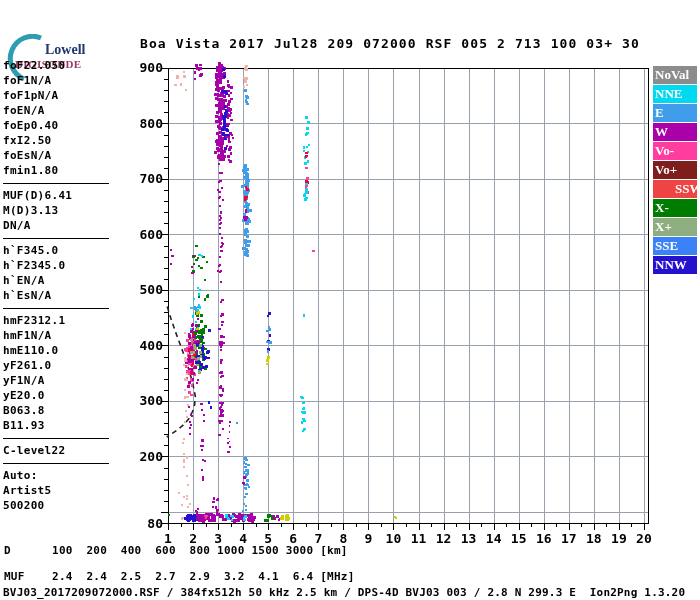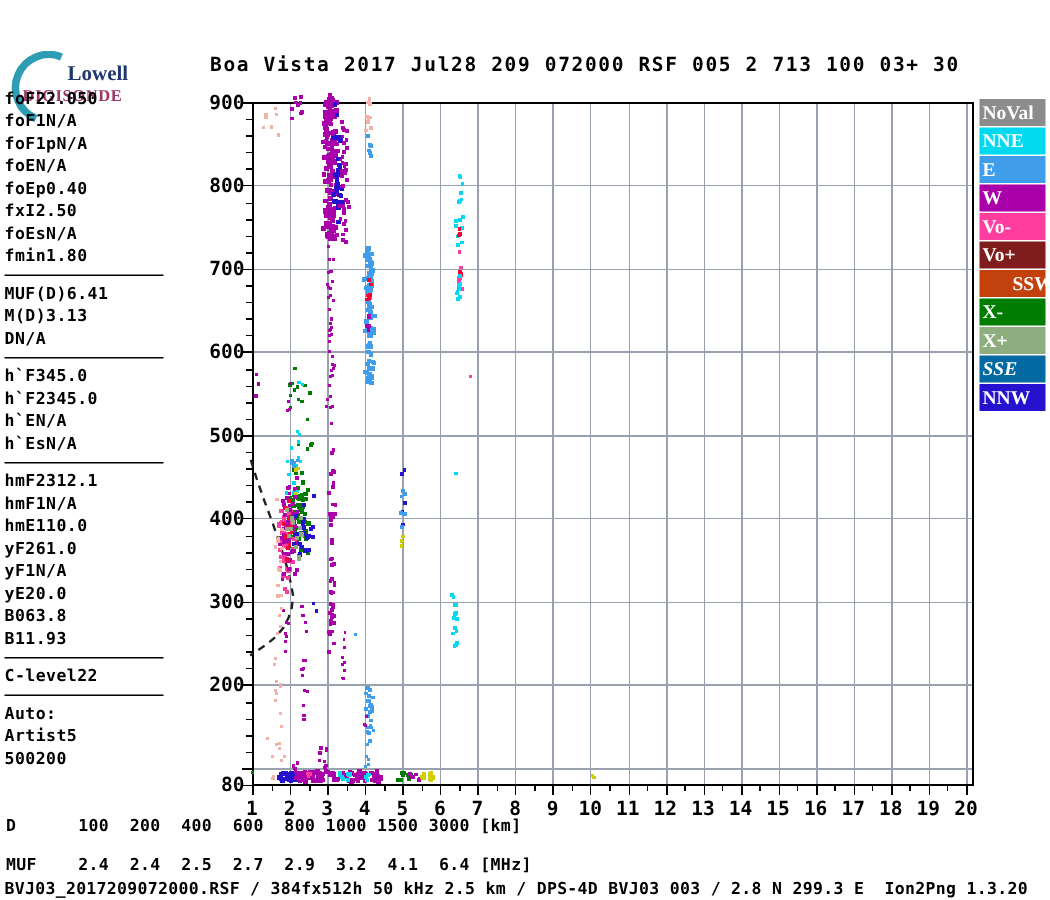--- a/index.html
+++ b/index.html
@@ -1293,24 +1293,24 @@
       </g>
     </svg>
 
   <div id="legend">
       <div class="legitem" style="background: rgb(140, 140, 140);">NoVal</div>
       <div class="legitem" style="background: rgb(0, 217, 239);">NNE</div>
       <div class="legitem" style="background: rgb(63, 157, 234);">E</div>
       <div class="legitem" style="background: rgb(170, 0, 170);">W</div>
       <div class="legitem" style="background: rgb(255, 61, 158);">Vo-</div>
       <div class="legitem" style="background: #7f1d1d;">Vo+</div>
-      <div class="legitem" style="background: #c2410c; padding-left: 22px;">SSW</div>
+      <div class="legitem" style="background: #ef4444; padding-left: 22px;">SSW</div>
       <div class="legitem" style="background: rgb(0, 124, 0);">X-</div>
       <div class="legitem" style="background: rgb(143, 174, 128);">X+</div>
-      <div class="legitem" style="background: #0369a1; font-style: italic;">SSE</div>
+      <div class="legitem" style="background: #3b82f6;">SSE</div>
       <div class="legitem" style="background: rgb(36, 18, 207);">NNW</div>
     </div>
 
   <pre id="d-row" class="brow">D      100  200  400  600  800 1000 1500 3000 [km]</pre>
   <pre id="muf-row" class="brow">MUF    2.4  2.4  2.5  2.7  2.9  3.2  4.1  6.4 [MHz]</pre>
   <pre class="footer">BVJ03_2017209072000.RSF / 384fx512h 50 kHz 2.5 km / DPS-4D BVJ03 003 / 2.8 N 299.3 E  Ion2Png 1.3.20</pre>
 
 </div>
 
 </body></html>

